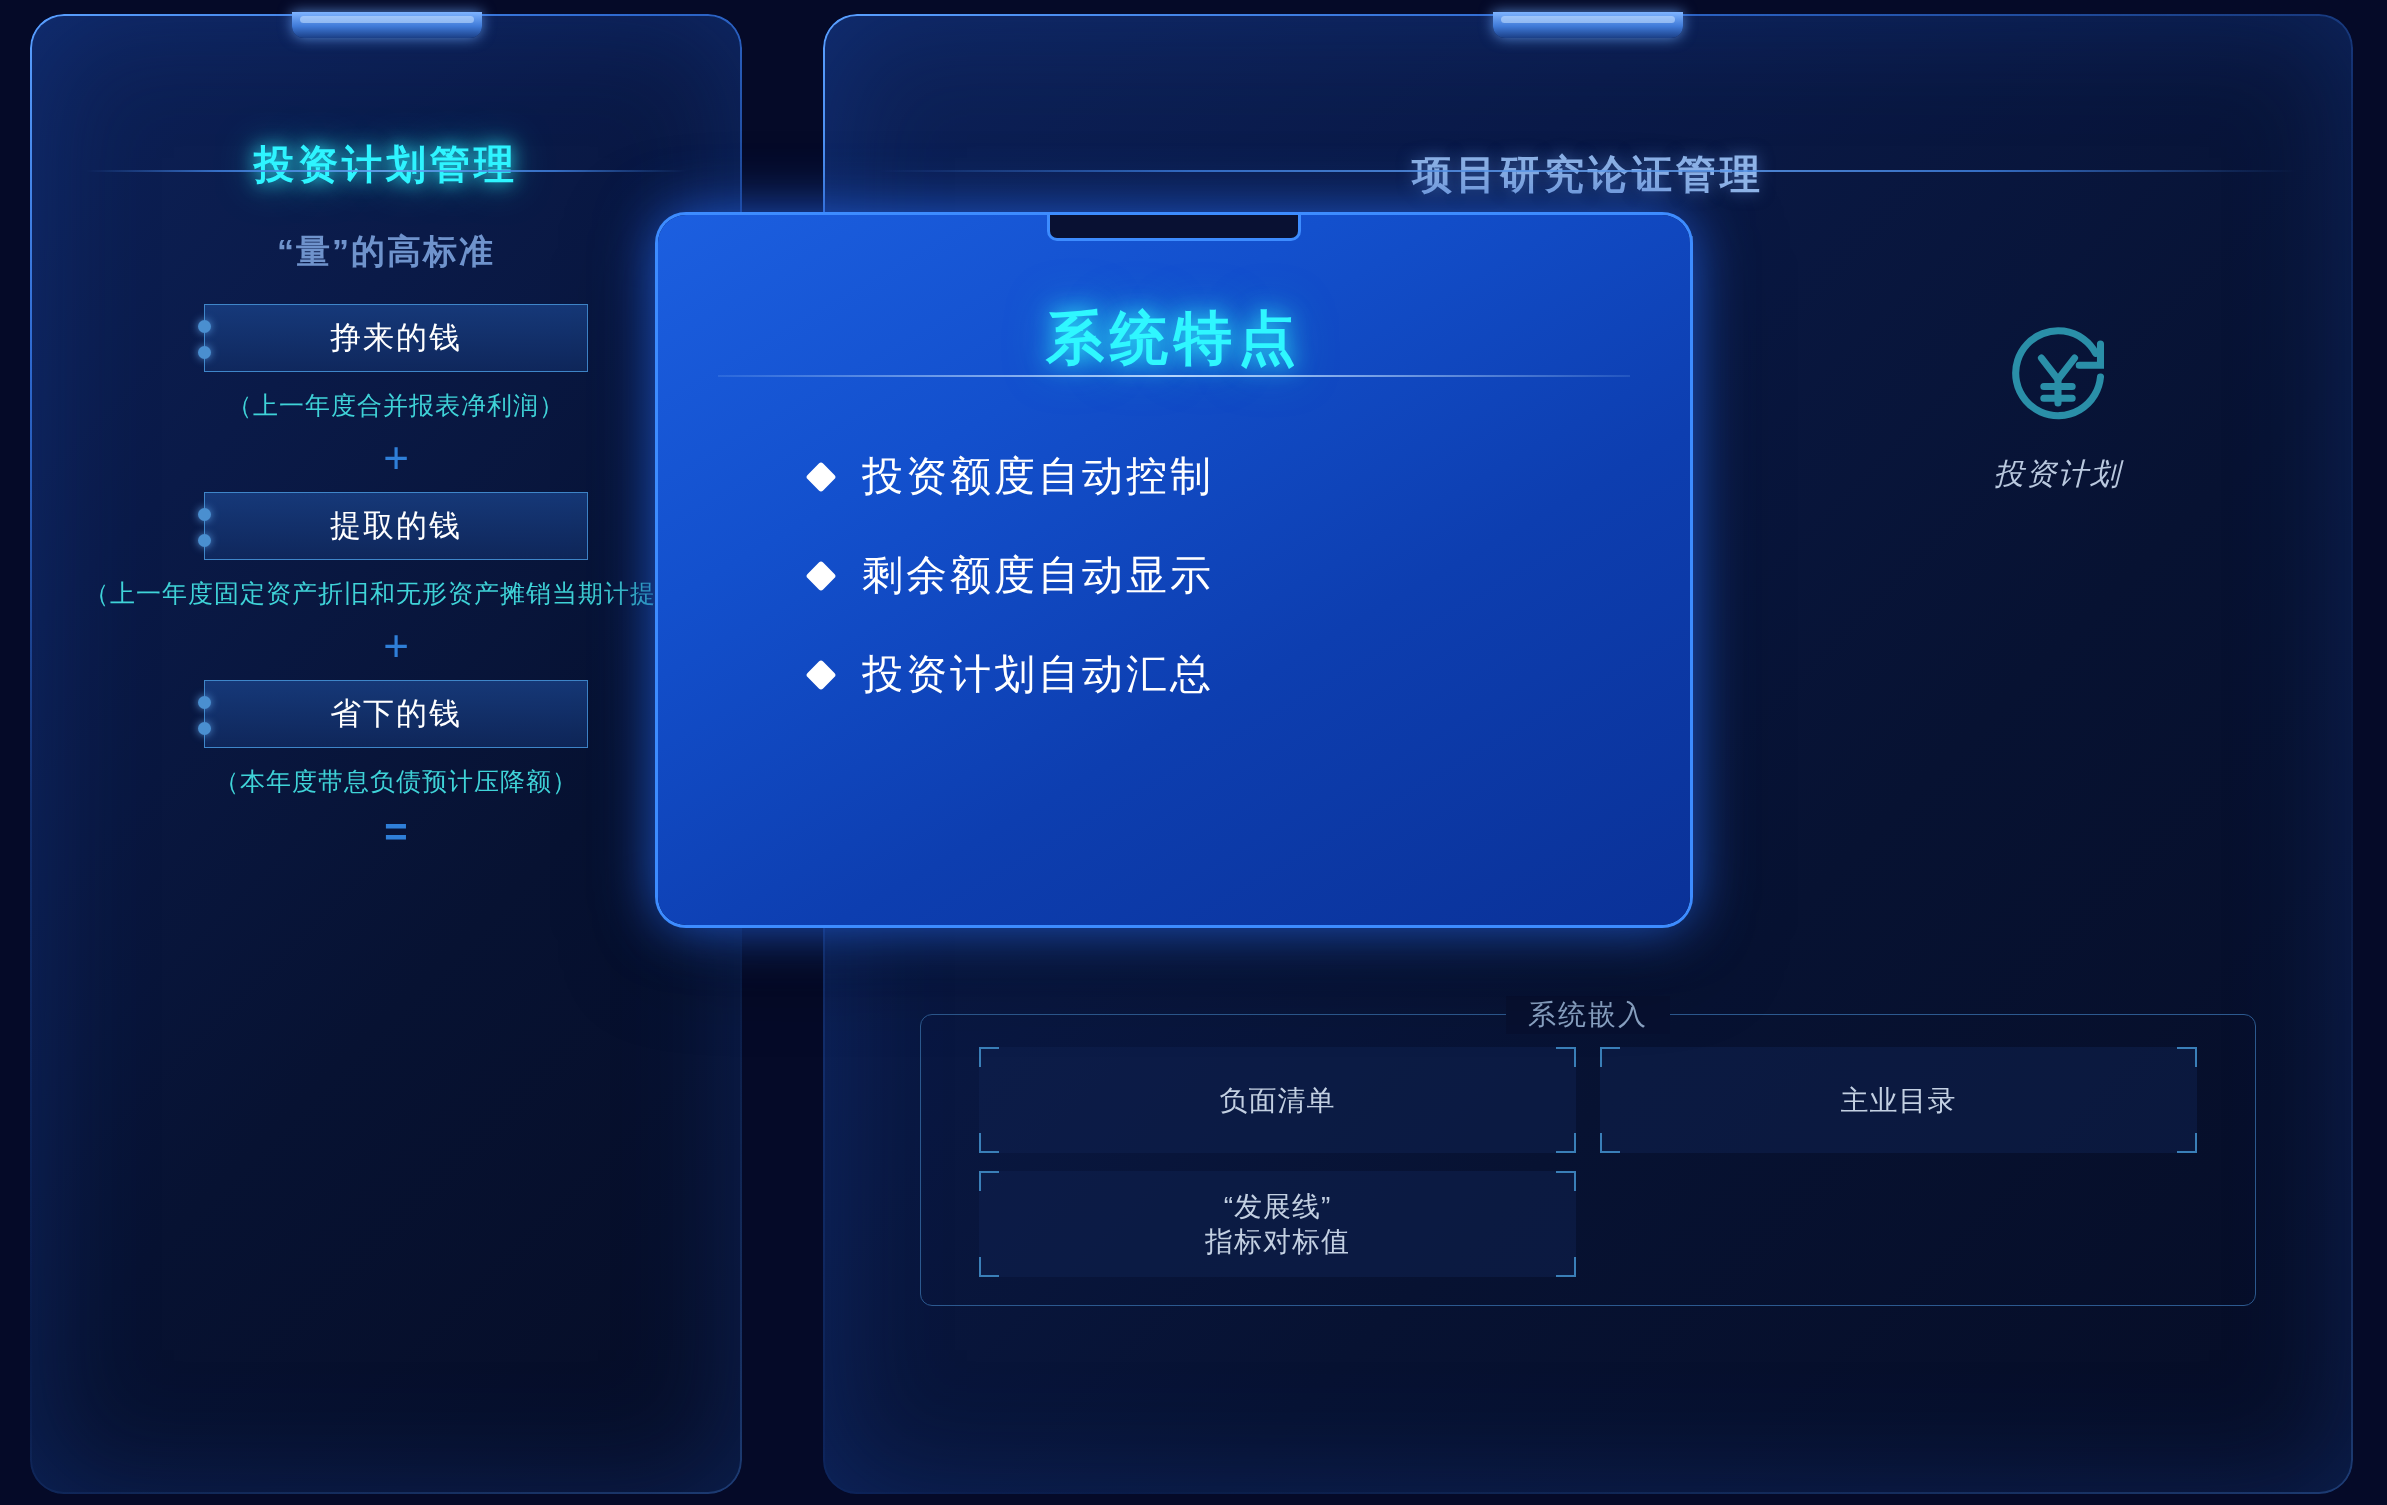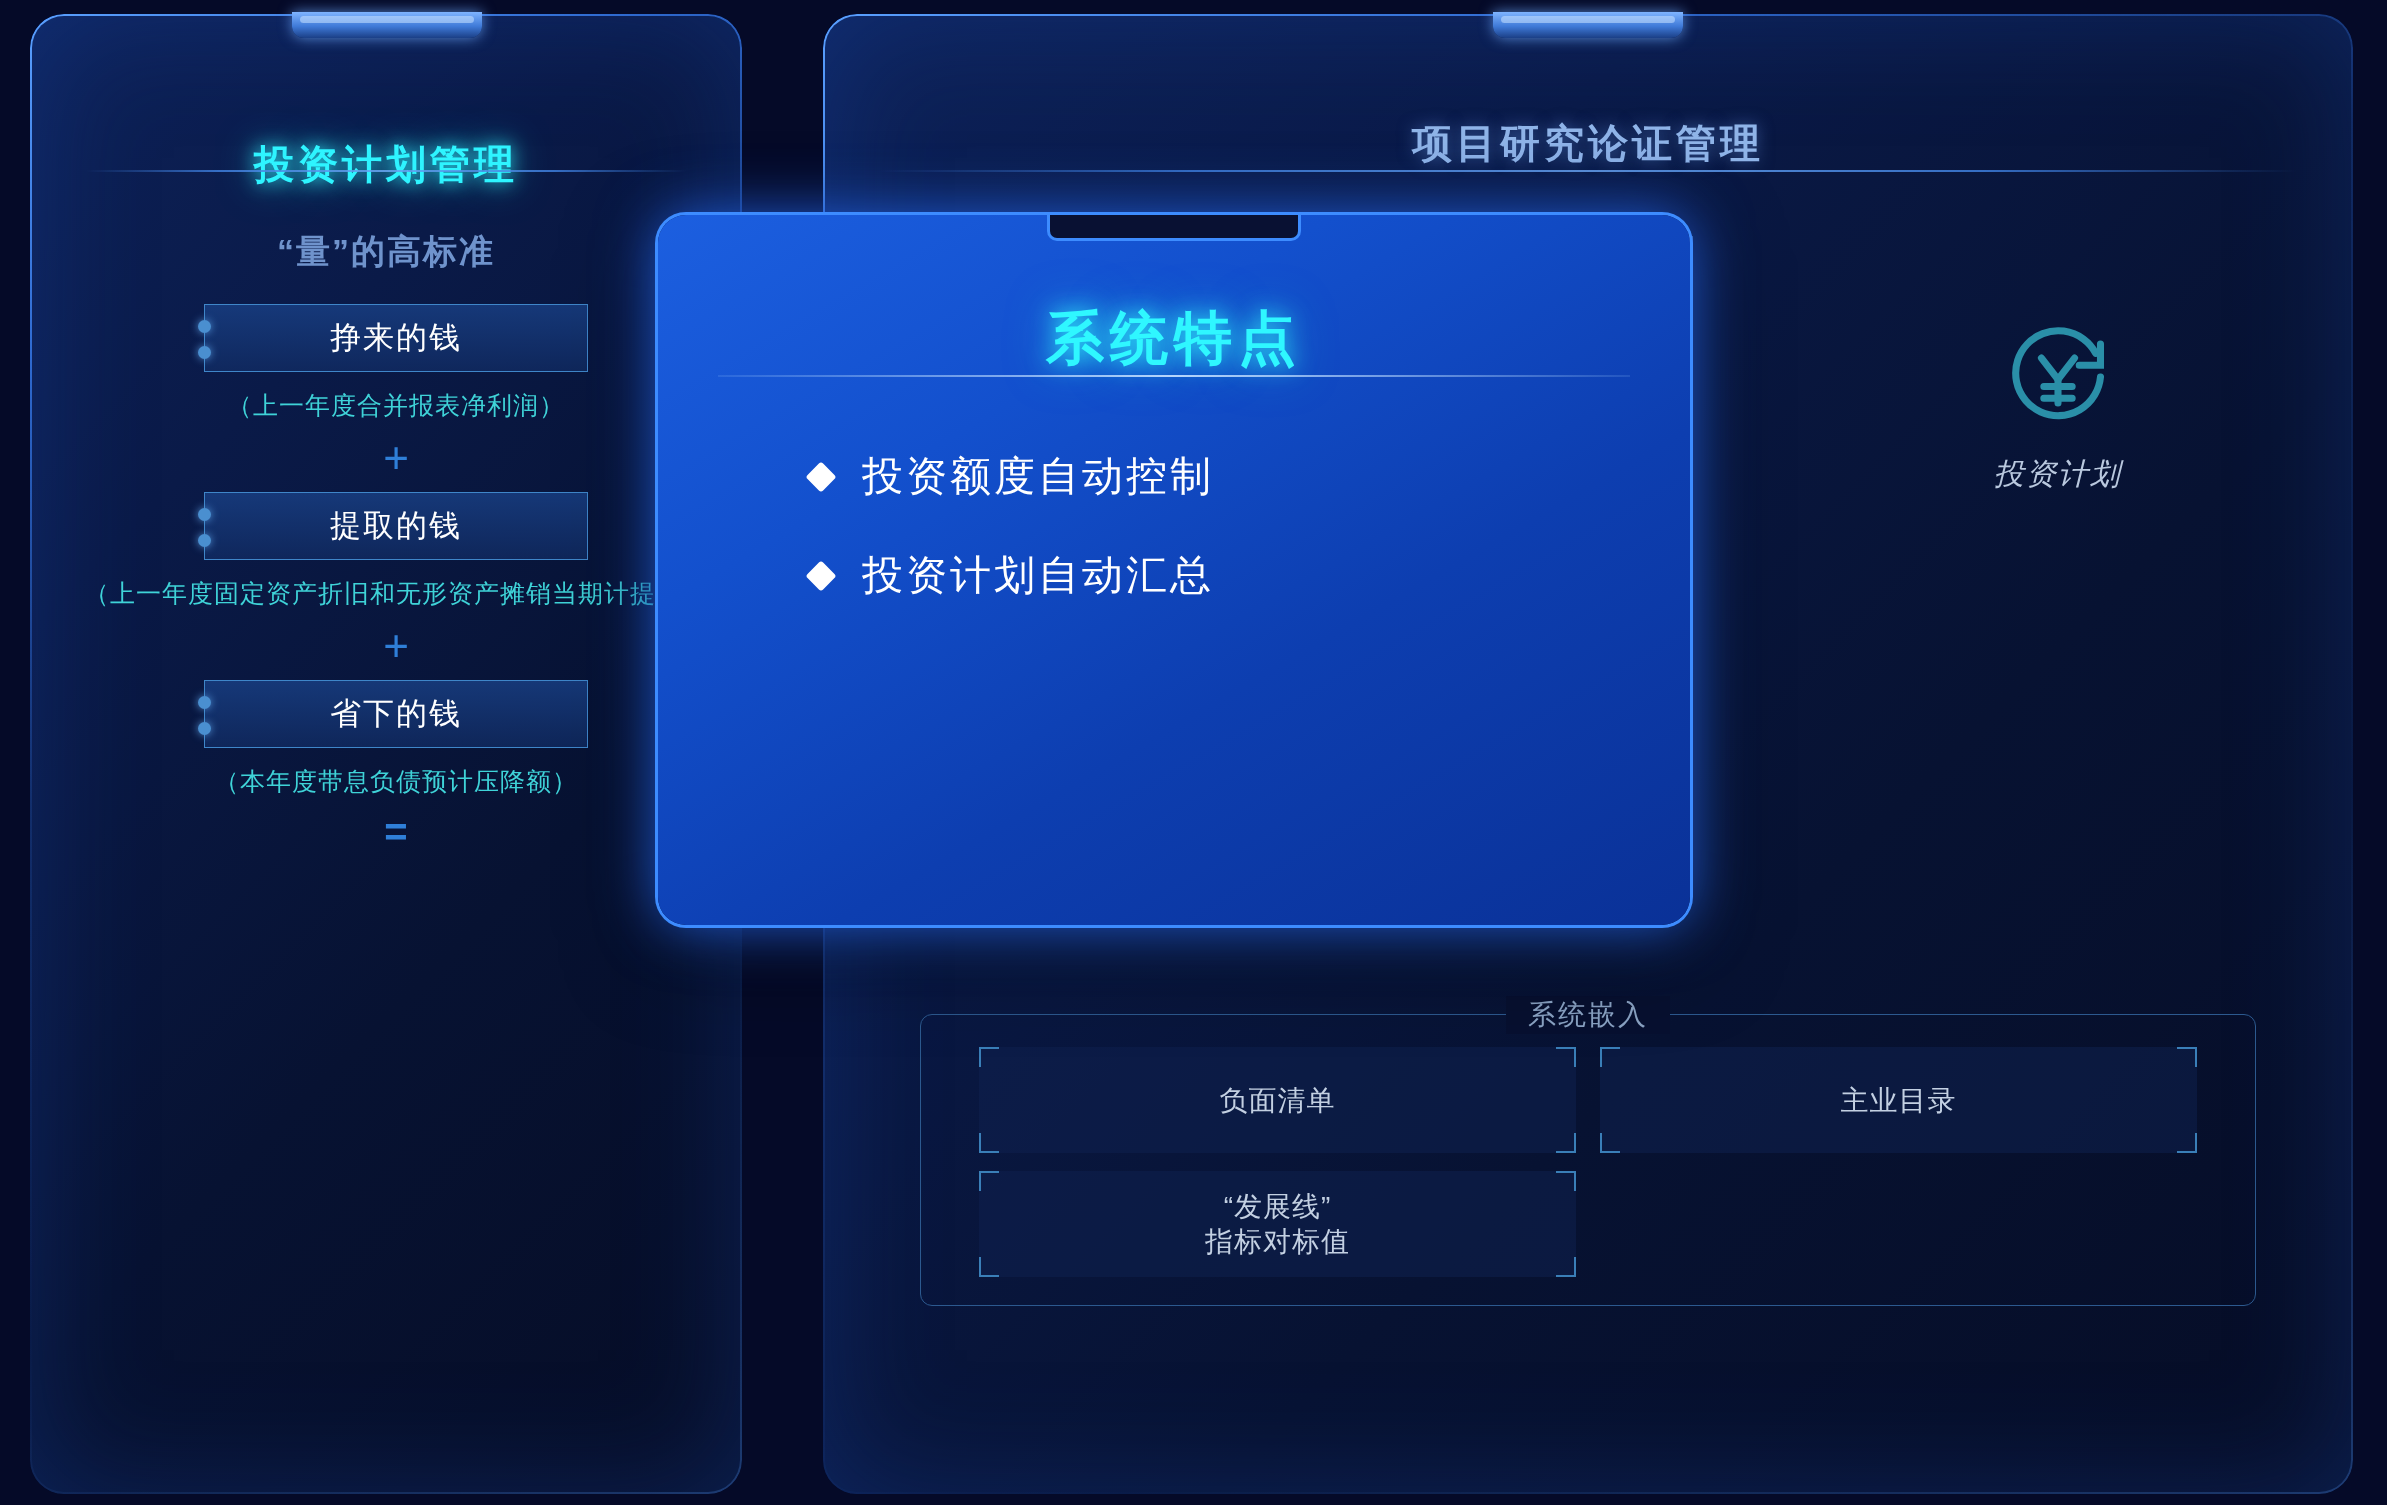--- a/index.html
+++ b/index.html
@@ -42,21 +42,21 @@
     background:rgba(200,225,255,.55);border-radius:5px;
   }
   #notch-left{left:262px;width:190px;}
   #notch-right{left:calc(50% - 95px);width:190px;}
 
   .panel-title{
     position:absolute;left:0;right:0;text-align:center;
     font-size:40px;font-weight:bold;letter-spacing:4px;
   }
   #title-left{top:90px;color:#2ef4ff;text-shadow:0 0 18px rgba(46,244,255,.95),0 0 38px rgba(46,244,255,.55);}
-  #title-right{top:77px;color:#8fb4e8;text-shadow:0 0 16px rgba(100,150,230,.55);margin-top:25px;}
+  #title-right{top:108px;color:#8fb4e8;text-shadow:0 0 16px rgba(100,150,230,.55);margin-top:25px;}
   .title-rule{
     position:absolute;height:2px;left:56px;right:56px;top:156px;
     background:linear-gradient(90deg,rgba(60,120,220,0) 0%,#3d7ddb 22%,#6aa6f2 50%,#3d7ddb 78%,rgba(60,120,220,0) 100%);
     opacity:.85;
   }
   .panel-sub{
     position:absolute;left:0;right:0;text-align:center;top:215px;
     font-size:34px;font-weight:bold;letter-spacing:2px;color:#6f93cc;
   }
 
@@ -314,18 +314,22 @@
     <div class="card-notch"></div>
     <h1 class="card-title">系统特点</h1>
     <div class="card-rule"></div>
     <ul>
       <li>
         <span class="bullet"></span>
         <span>投资额度自动控制</span>
       </li>
       <li>
         <span class="bullet"></span>
+        <span>剩余额度自动显示</span>
+      </li>
+      <li>
+        <span class="bullet"></span>
         <span>投资计划自动汇总</span>
       </li>
     </ul>
   </section>
 
 </div>
 
 </body></html>

